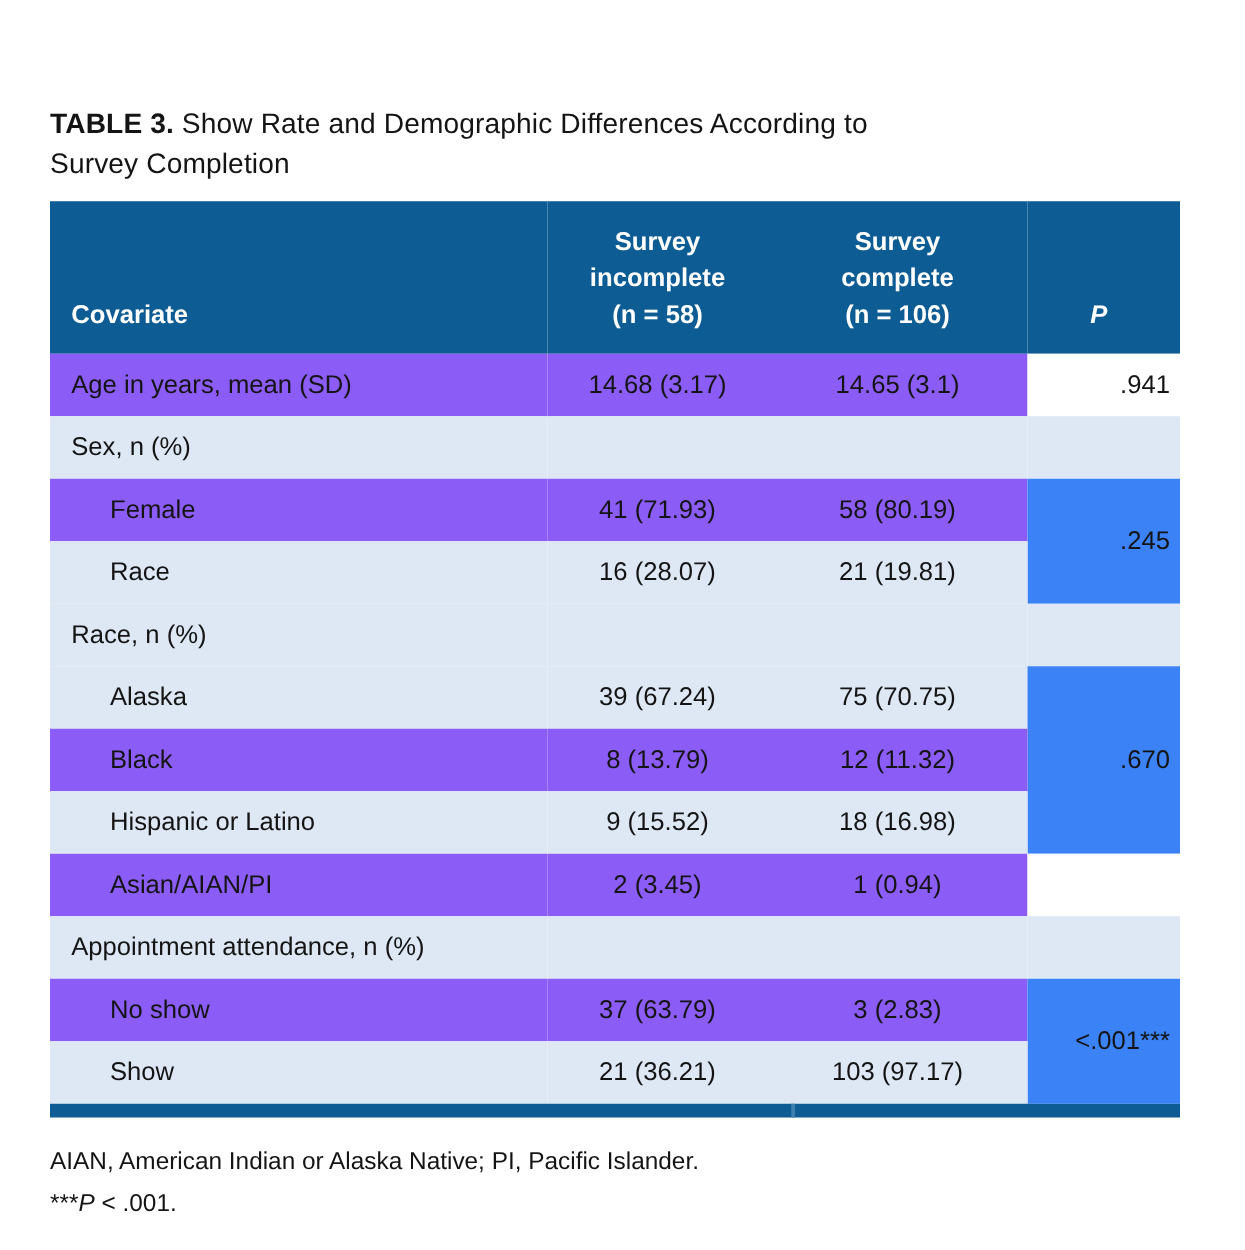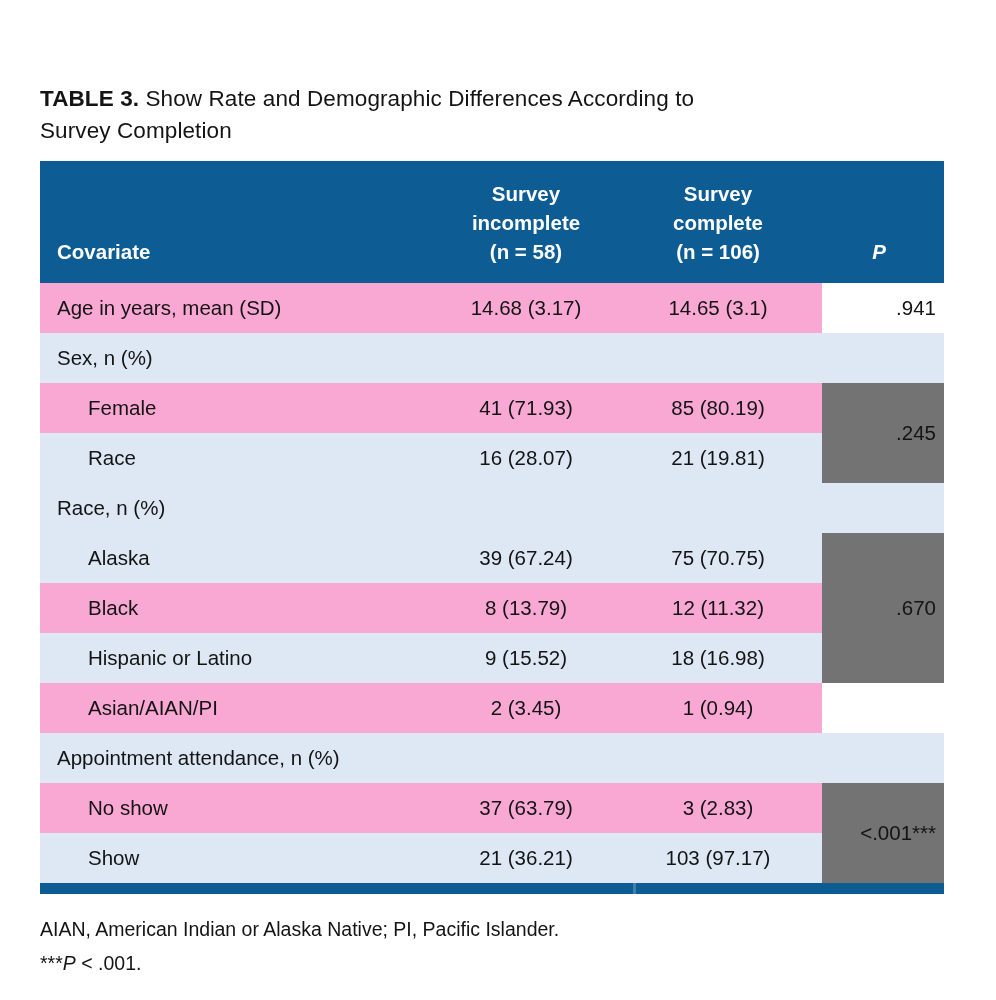--- a/index.html
+++ b/index.html
@@ -103,23 +103,23 @@
   }
   td.pv {
     text-align: right;
     padding-right: 8px;
   }
 
   
   tr.shade td.cov,
   tr.shade td.num { background: #dde8f4; }
   tr.plain td.cov,
-  tr.plain td.num { background: #f9a8d4; }
-
-  td.pv.shadeP { background: #737373; }
+  tr.plain td.num { background: #8b5cf6; }
+
+  td.pv.shadeP { background: #3b82f6; }
   td.pv.plainP { background: #ffffff; }
 
   
   tr.group td { background: #dde8f4; }
   tr.group td.cov { font-size: 20.5px; }
 
   
   .bottom-rule {
     position: relative;
     width: 904px;
@@ -206,21 +206,21 @@
 
         <tr class="group">
           <td class="cov">Sex, n (%)</td>
           <td class="num"></td>
           <td class="num"></td>
           <td class="pv"></td>
         </tr>
         <tr class="plain">
           <td class="cov indent">Female</td>
           <td class="num">41 (71.93)</td>
-          <td class="num">85 (80.19)</td>
+          <td class="num">58 (80.19)</td>
           <td class="pv shadeP" rowspan="2">.245</td>
         </tr>
         <tr class="shade">
           <td class="cov indent">Race</td>
           <td class="num">16 (28.07)</td>
           <td class="num">21 (19.81)</td>
         </tr>
 
         <tr class="group">
           <td class="cov">Race, n (%)</td>

